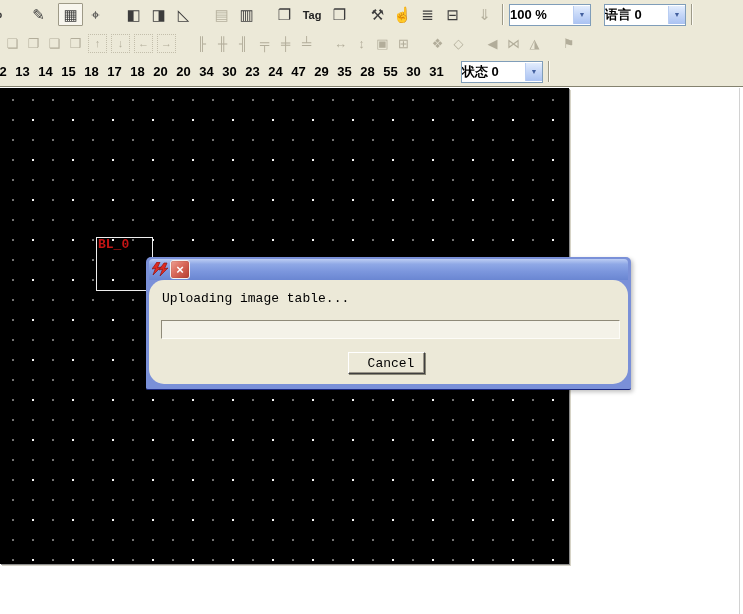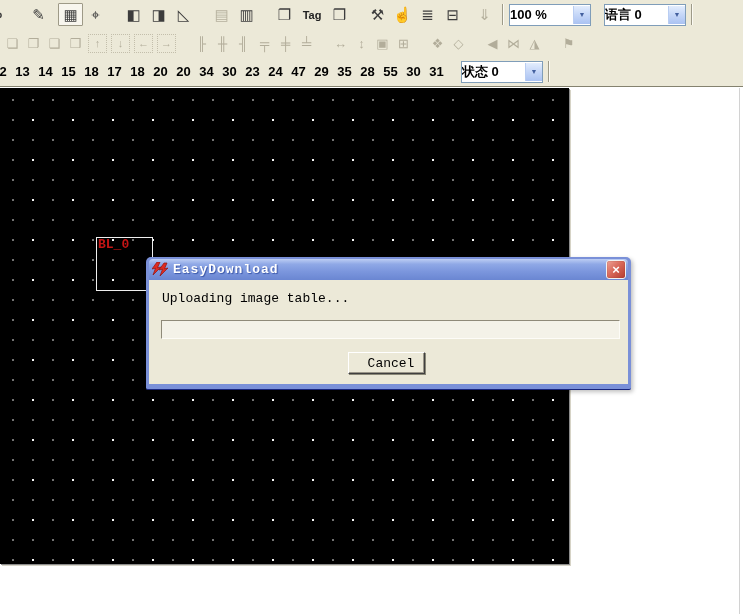--- a/index.html
+++ b/index.html
@@ -63,21 +63,21 @@
   .dlg-title{height:21px;display:flex;align-items:center;
              background:linear-gradient(180deg,#bccdf3 0%,#8fa8e6 25%,#7b96dd 60%,#6a86d2 100%);
              border-radius:4px 4px 0 0;padding:0 2px 0 3px;}
   .dlg-icon{width:18px;height:16px;display:flex;align-items:center;}
   .dlg-title-text{flex:1;color:#ffffff;font-family:"Liberation Mono",monospace;font-weight:bold;
                   font-size:13px;letter-spacing:1px;text-shadow:1px 1px 1px #3a56a8;padding-left:3px;}
   .dlg-close{width:18px;height:17px;border:1px solid #f2f2f2;border-radius:3px;
              background:linear-gradient(135deg,#eda194 0%,#d96a5b 45%,#b43c30 100%);
              display:flex;align-items:center;justify-content:center;
              color:#fff;font-size:13px;font-weight:bold;line-height:1;box-shadow:inset 0 0 1px #7e241c;}
-  .dlg-body{position:relative;height:104px;background:#ece9d8;}
+  .dlg-body{position:relative;height:104px;background:#ece9d8;border-radius:15px;}
   .dlg-msg{position:absolute;left:13px;top:11px;font-family:"Liberation Mono",monospace;
            font-size:13px;color:#000;}
   .progress{position:absolute;left:12px;top:40px;width:457px;height:17px;background:#f4f2e8;
             border:1px solid;border-color:#8f8a79 #fdfcf7 #fdfcf7 #8f8a79;}
   .progress-fill{height:100%;width:0%;background:#316ac5;}
   .btn-cancel{position:absolute;left:199px;top:72px;width:77px;height:22px;background:#ece9d8;
               font-family:"Liberation Mono",monospace;font-size:13px;color:#000;
               border:1px solid;border-color:#ffffff #404040 #404040 #ffffff;
               box-shadow:inset -1px -1px 0 #9a9689, 1px 1px 0 #8a8878;cursor:default;padding-left:15px;}
 </style>
@@ -186,21 +186,20 @@
   <div class="right-edge-line"></div>
 
   <div class="dialog">
     <div class="dlg-title">
       <span class="dlg-icon">
         <svg width="16" height="15" viewBox="0 0 16 15">
           <polygon points="5,0 0,7 3.5,6.2 1,13 9,5 5.5,5.8 8,0" fill="#e02b20" stroke="#8e1410" stroke-width="0.7"></polygon>
           <polygon points="12,1 7,8 10.5,7.2 8,14 16,6 12.5,6.8 15,1" fill="#e02b20" stroke="#8e1410" stroke-width="0.7"></polygon>
         </svg>
       </span>
-      <span class="dlg-title-text">EasyDownload</span>
       <span class="dlg-close">
           <span>×</span>
         </span>
     </div>
     <div class="dlg-body">
       <div class="dlg-msg">Uploading image table...</div>
       <div class="progress">
         <div class="progress-fill" style="width: 0%;"></div>
       </div>
       <button class="btn-cancel">Cancel</button>

